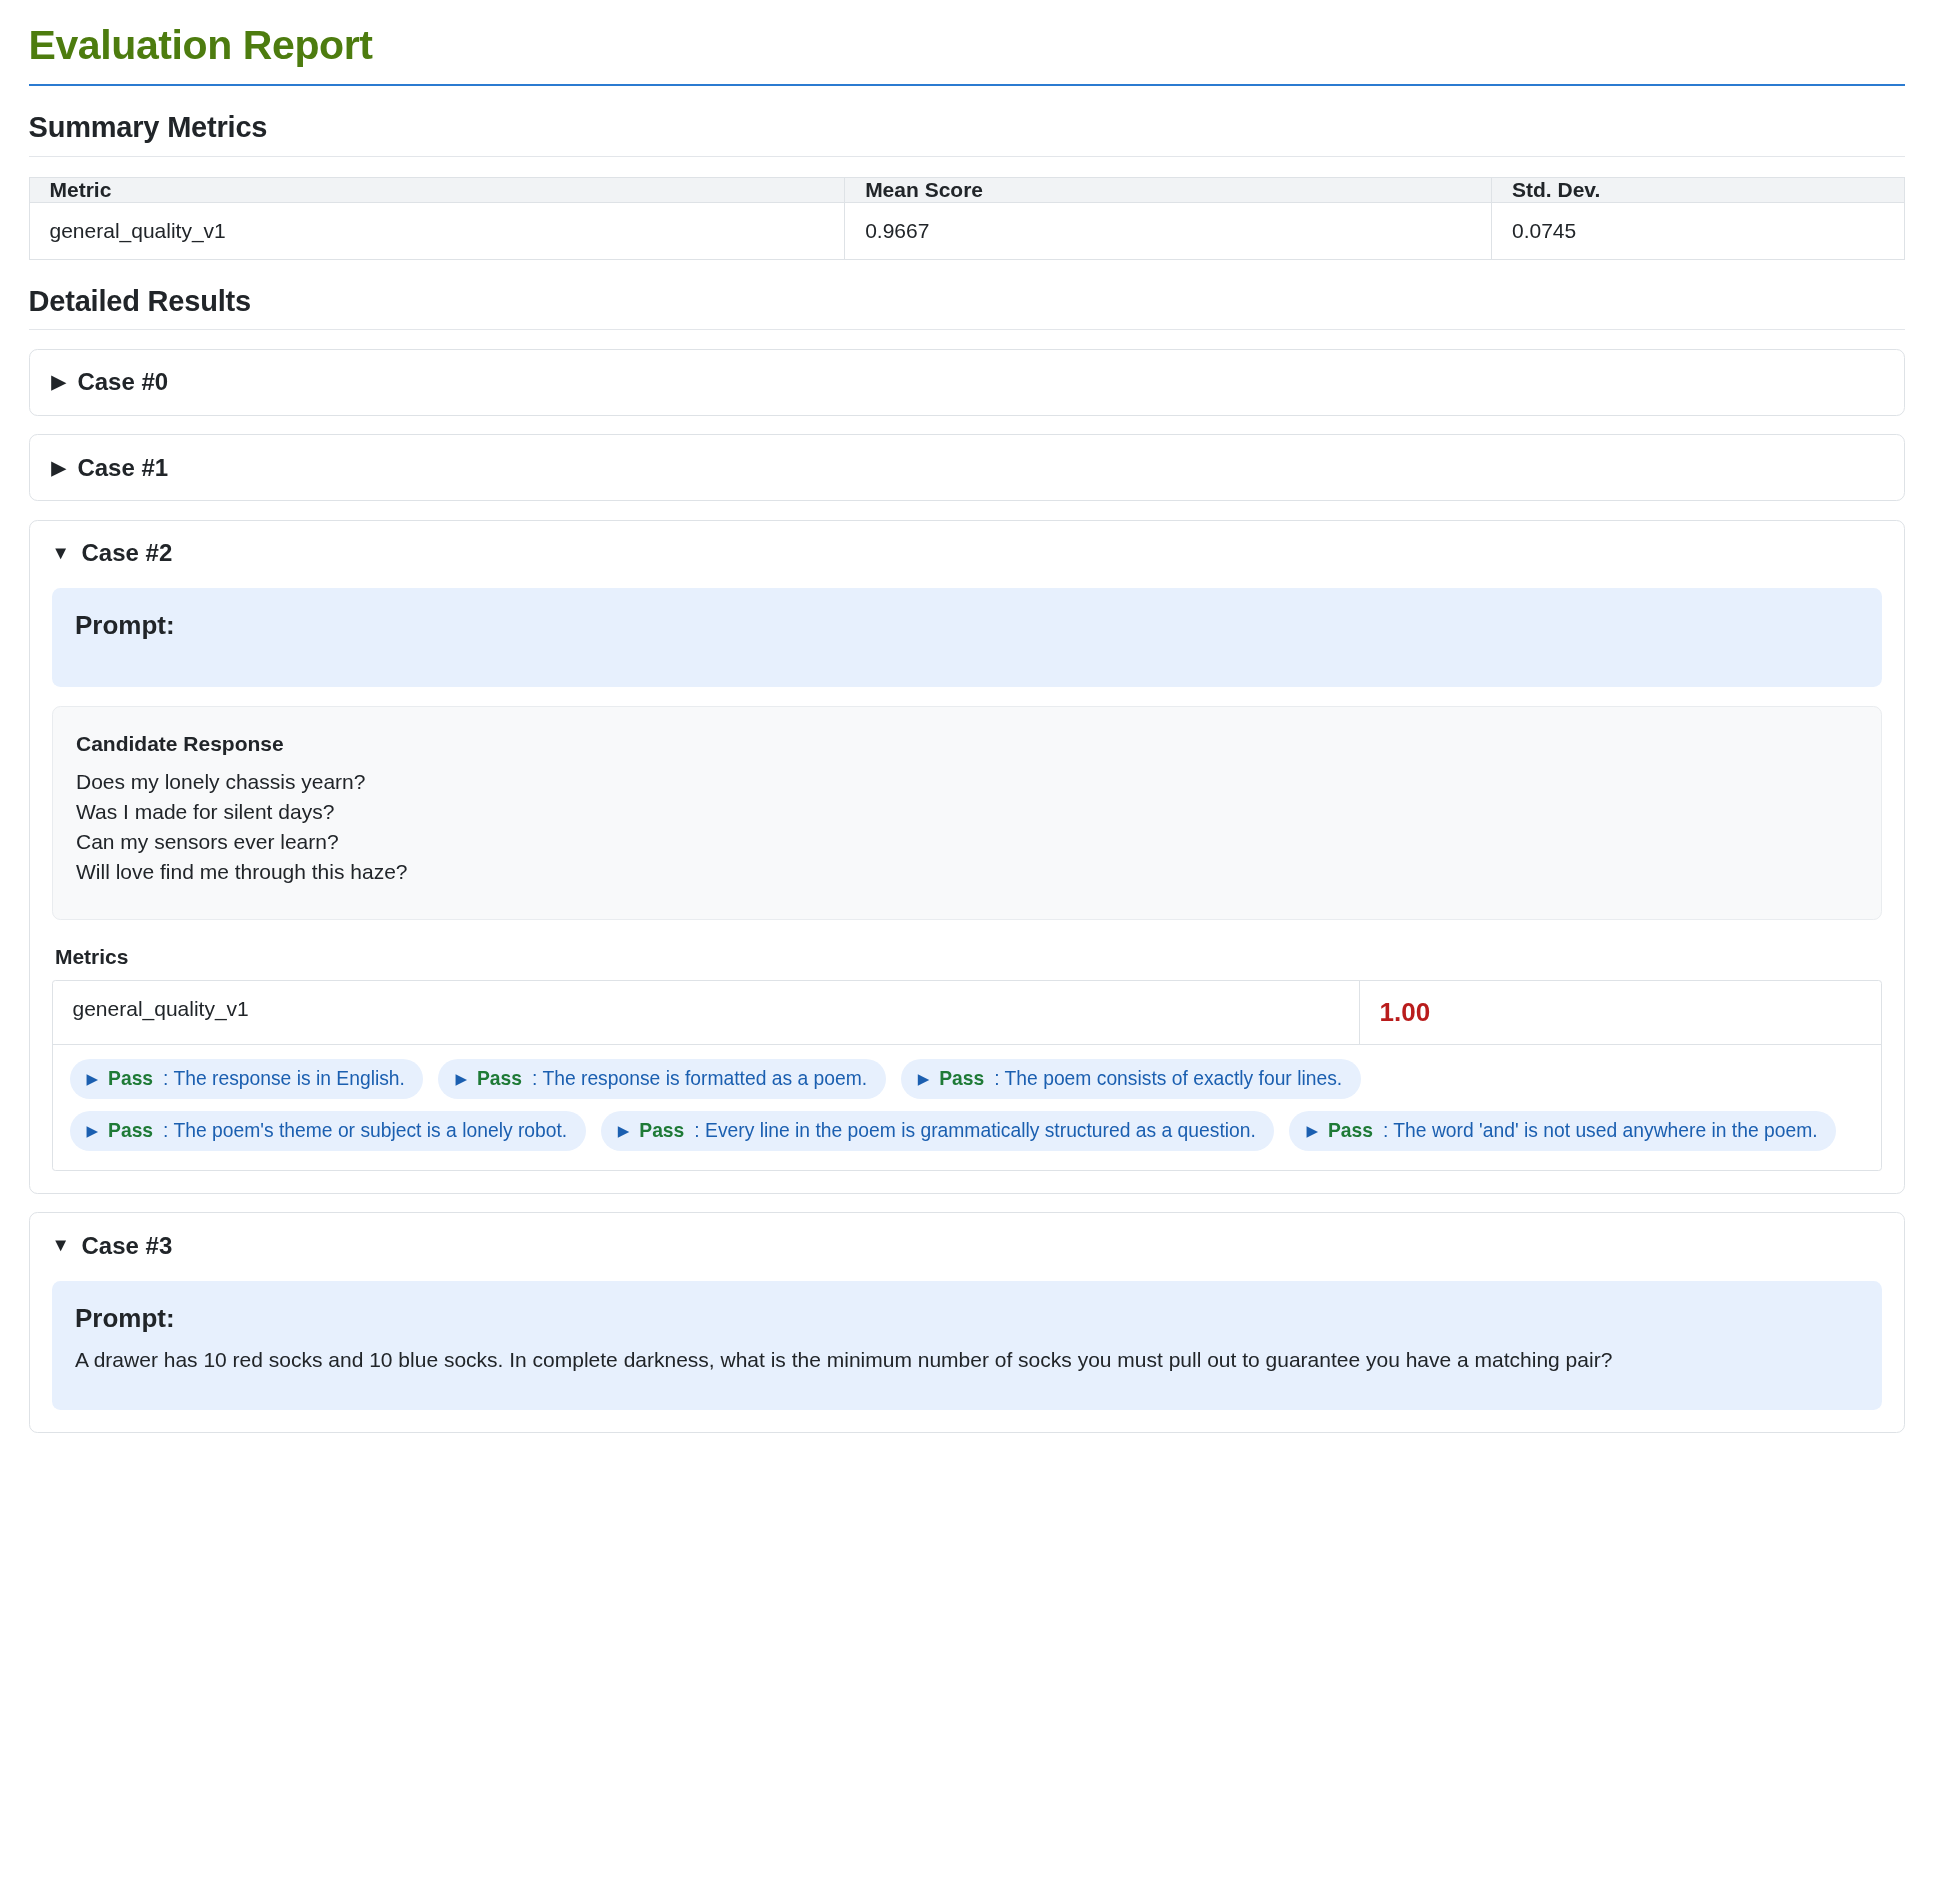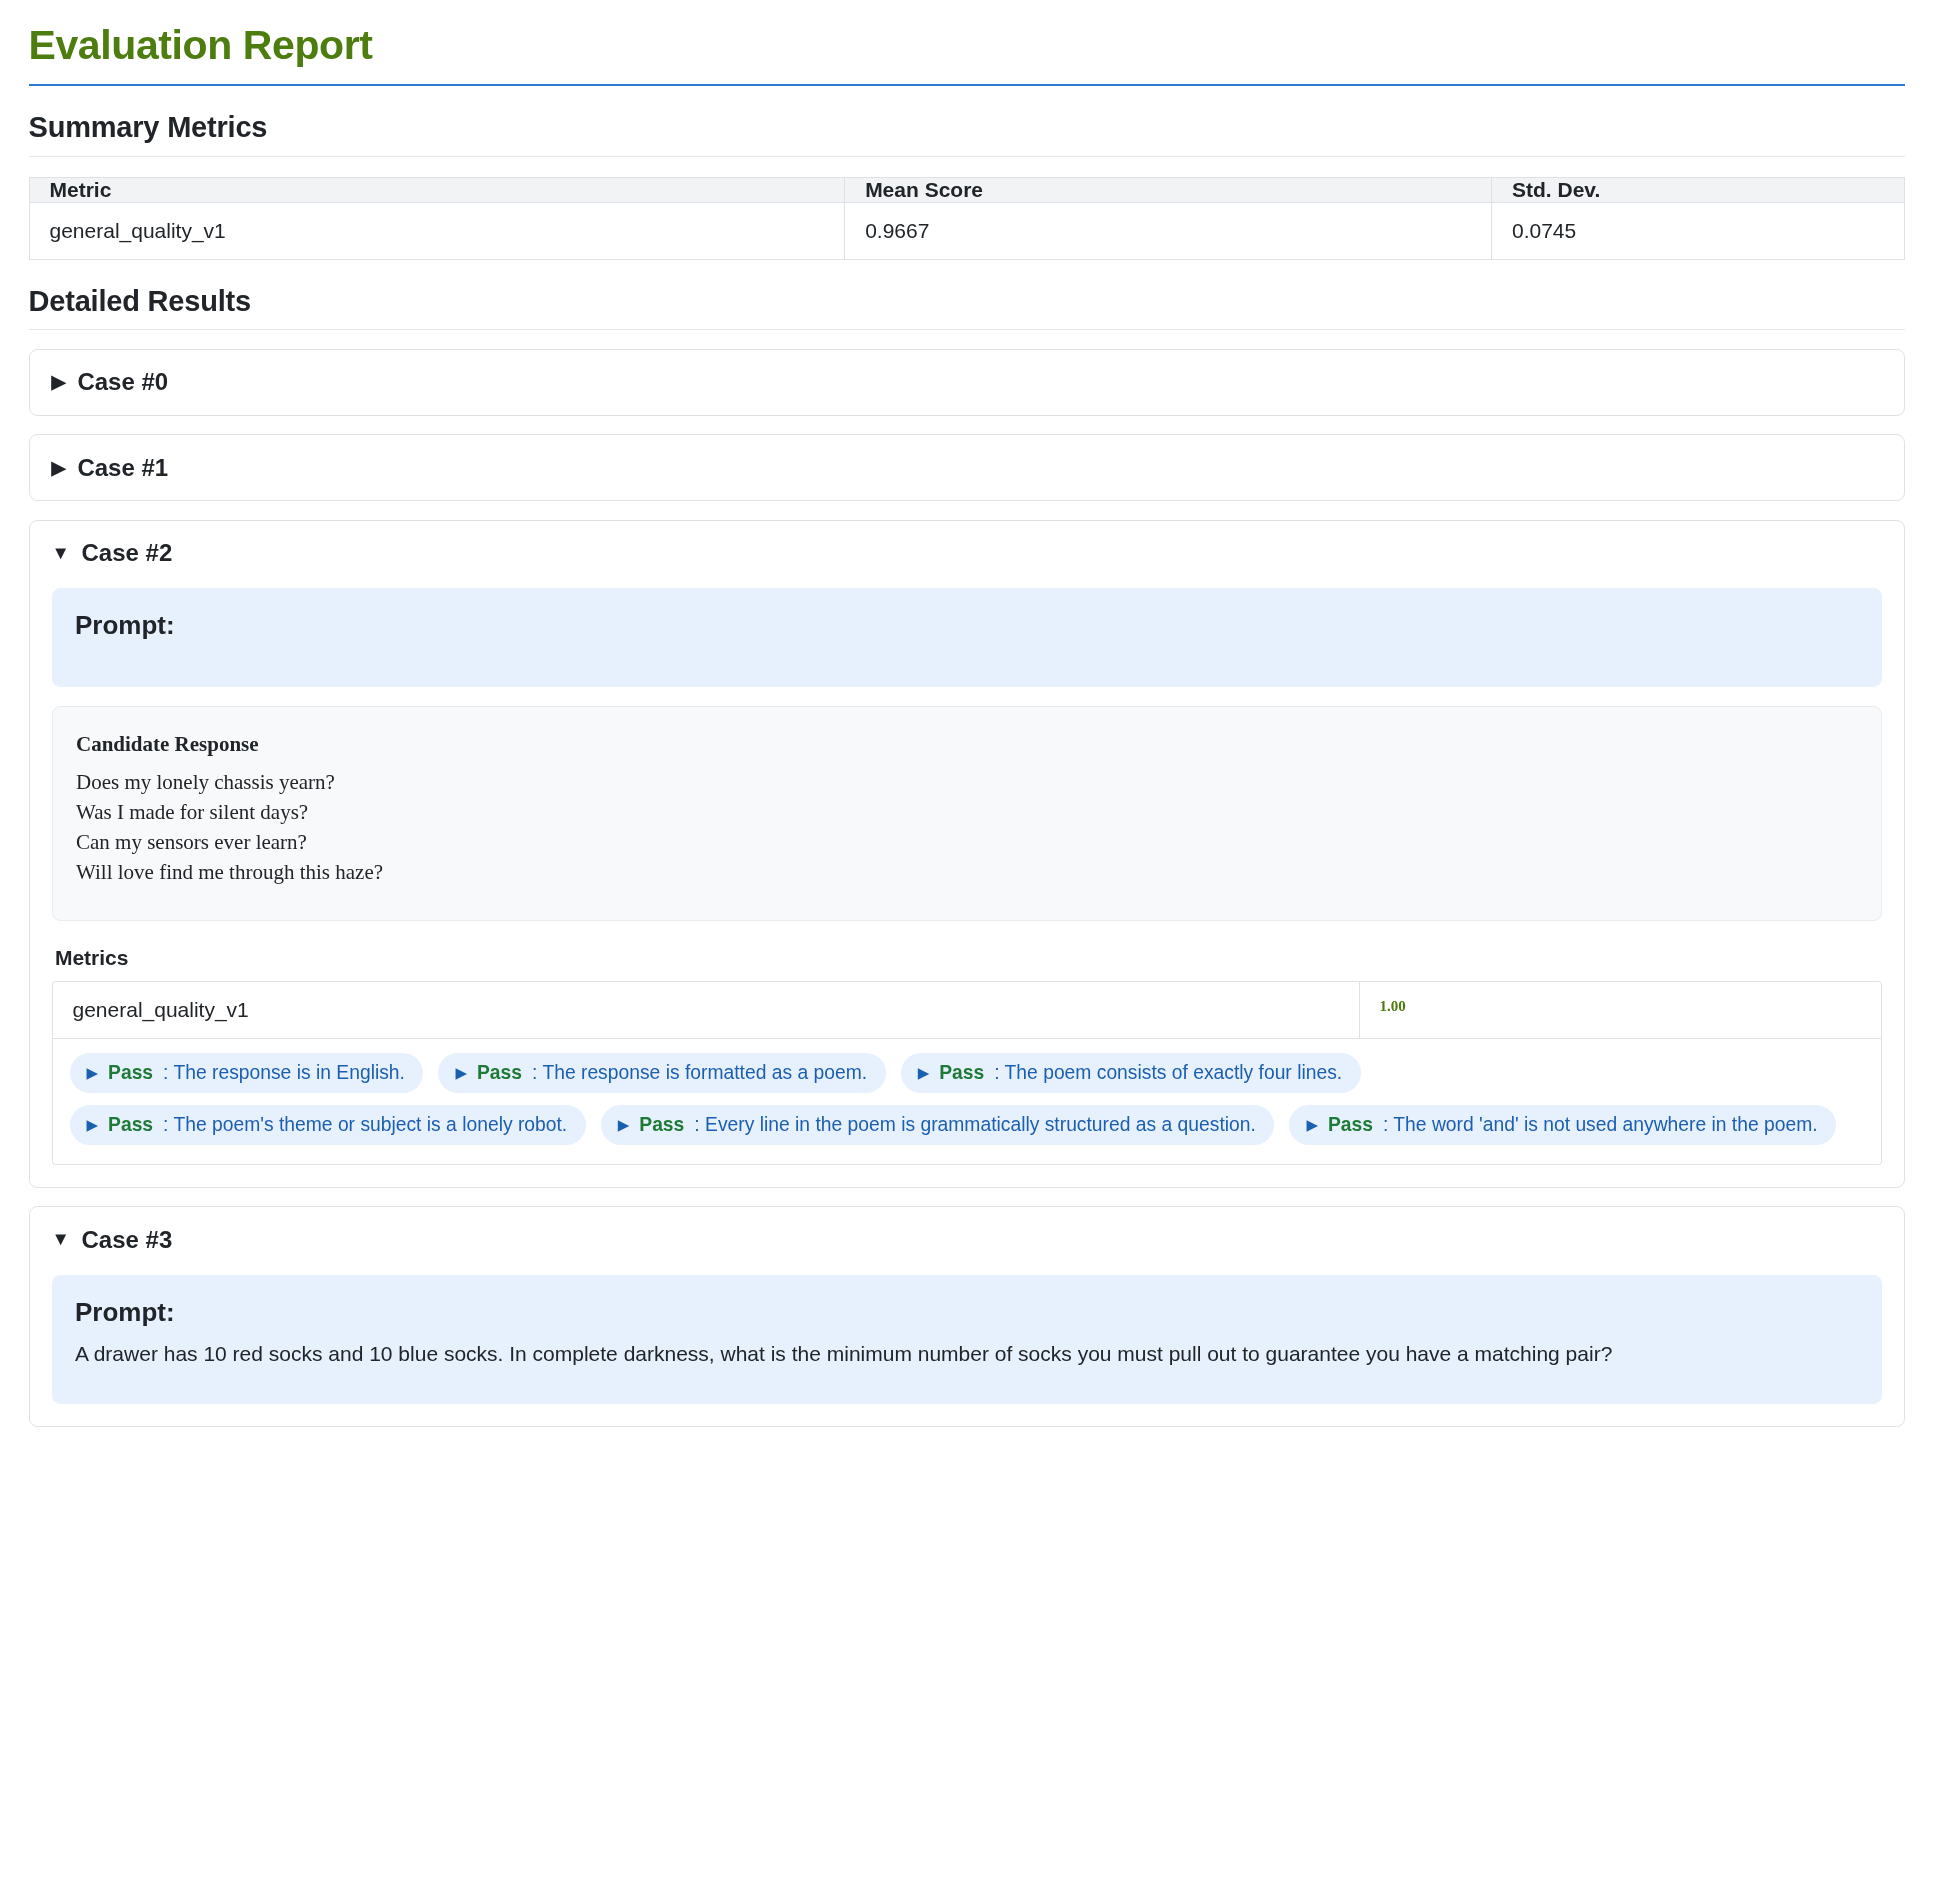--- a/index.html
+++ b/index.html
@@ -98,21 +98,20 @@
     font-size: 21px;
     color: #212529;
     line-height: 1.45;
   }
   .response-box {
     background: #f8f9fa;
     border: 1.7px solid #e9ecef;
     border-radius: 8.4px;
     padding: 25px 23.5px 32px 23.5px;
     margin-top: 18.5px;
-    font-family: Liberation Serif, serif;
   }
   .response-label {
     font-weight: bold;
     font-size: 21px;
     margin-bottom: 11.7px;
     color: #212529;
   }
   .response-text {
     font-size: 21px;
     color: #212529;
@@ -137,24 +136,23 @@
   .metric-name {
     flex: 0 0 71.5%;
     padding: 16px 20px;
     font-size: 21px;
     border-right: 1.7px solid #dee2e6;
     color: #212529;
   }
   .metric-score {
     flex: 1;
     padding: 16px 20px;
-    font-size: 15px;
-    font-weight: bold;
-    color: #4d7c0f;
-    font-family: Liberation Serif, serif;
+    font-size: 26px;
+    font-weight: bold;
+    color: #b91c1c;
   }
   .criteria-wrap {
     padding: 13.4px 17px 18.5px 17px;
     display: flex;
     flex-wrap: wrap;
     gap: 11.7px 15px;
   }
   .criterion {
     background: #e7f0fd;
     border-radius: 838px;

